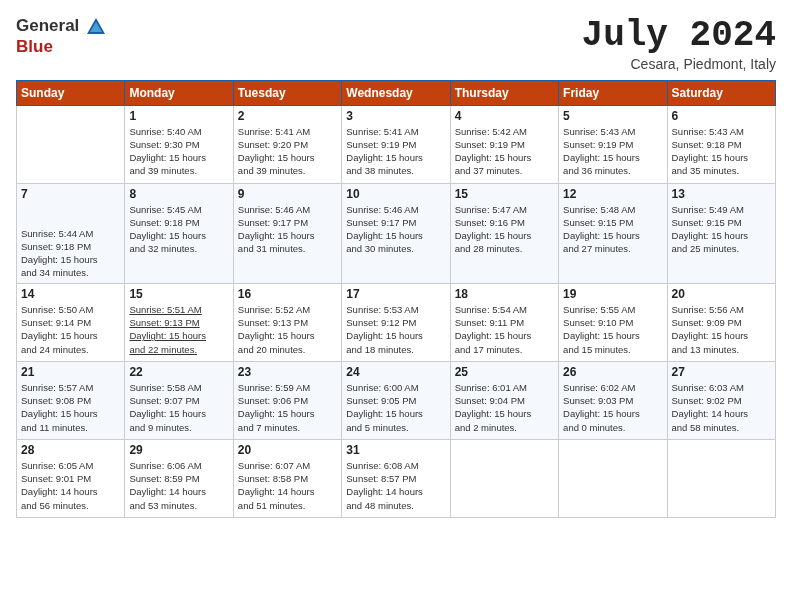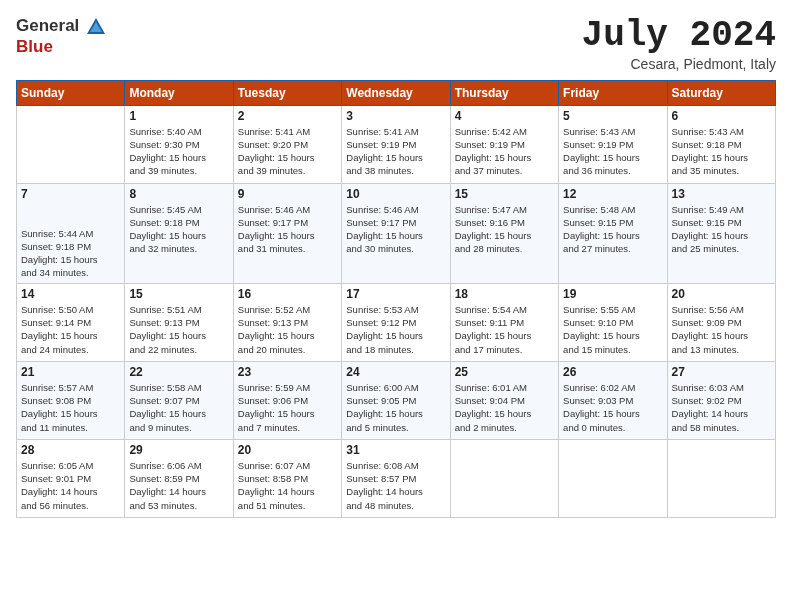--- a/index.html
+++ b/index.html
@@ -221,21 +221,21 @@
         <tr>
           <td>
             <span class="day-number">14</span>
             <div class="day-info" style="white-space: pre-line;">Sunrise: 5:50 AM
 Sunset: 9:14 PM
 Daylight: 15 hours
 and 24 minutes.</div>
           </td>
           <td>
             <span class="day-number">15</span>
-            <div class="day-info" style="white-space: pre-line;">Sunrise: 5:51 AM
+            <div class="day-info" style="white-space: pre-line; text-decoration: underline;">Sunrise: 5:51 AM
 Sunset: 9:13 PM
 Daylight: 15 hours
 and 22 minutes.</div>
           </td>
           <td>
             <span class="day-number">16</span>
             <div class="day-info" style="white-space: pre-line;">Sunrise: 5:52 AM
 Sunset: 9:13 PM
 Daylight: 15 hours
 and 20 minutes.</div>

